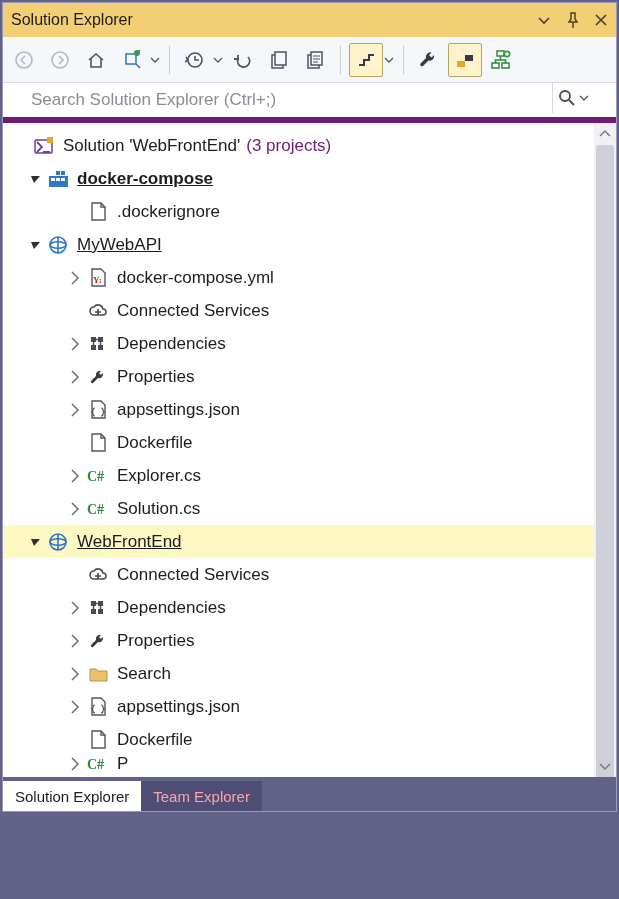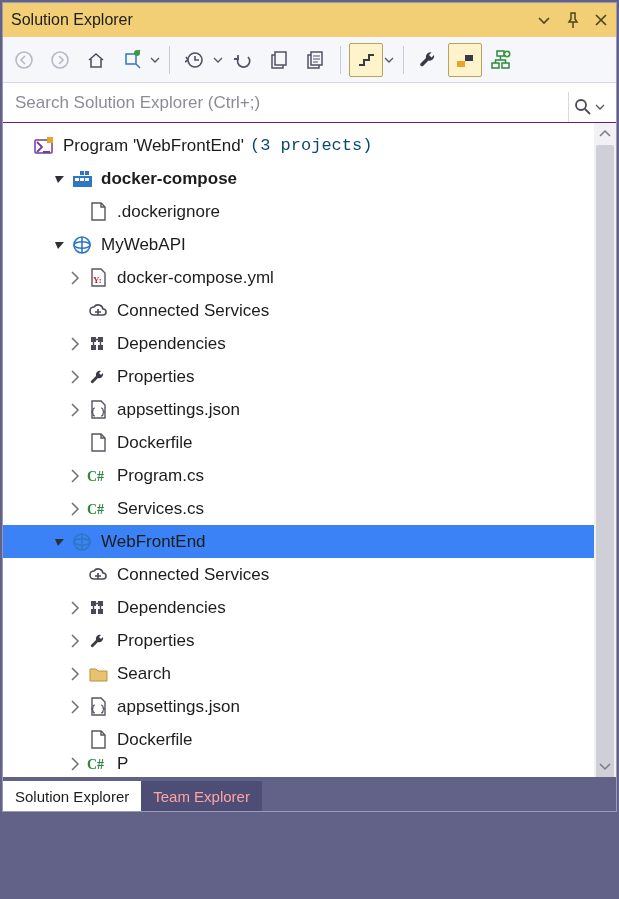--- a/index.html
+++ b/index.html
@@ -12,41 +12,41 @@
     .titlebar .btns svg { display: block; }
     
     .toolbar { height: 46px; background: #f6f7fb; border-bottom: 1px solid #d7d8e6; display: flex; align-items: center; padding: 0 4px; gap: 2px; }
     .tbtn { width: 34px; height: 34px; display: flex; align-items: center; justify-content: center; color: #515164; border-radius: 2px; }
     .tbtn.disabled { color: #b8b8c6; }
     .tbtn.boxed { border: 1px solid #b3a45d; background: #fff3cb; }
     .tsplit { display: flex; align-items: center; }
     .tdrop { width: 12px; display: flex; align-items: center; justify-content: center; color: #6a6a7a; }
     .tsep { width: 1px; height: 28px; background: #c9cad8; margin: 0 6px; }
     
-    .searchbar { height: 40px; border-bottom: 1px solid #701a75; display: flex; align-items: flex-end; padding: 0 6px; background: #fff; }
+    .searchbar { height: 40px; border-bottom: 6px solid #701a75; display: flex; align-items: flex-start; padding: 0 22px; background: #fff; }
     .searchbar input { flex: 1; border: none; height: 100%; font-size: 17px; color: #333; outline: none; padding-left: 6px; }
     .searchbar input::placeholder { color: #8c8c98; }
     .searchbtn { width: 42px; height: 30px; display: flex; align-items: center; justify-content: center; border-left: 1px solid #d7d8e6; }
     
     .tree-wrapper { flex: 1; display: flex; overflow: hidden; background: #fff; }
     .tree { flex: 1; overflow: hidden; padding-top: 6px; }
     .scrollbar { width: 22px; background: #f1f1f4; position: relative; }
     .scrollbar .arrow { position: absolute; left: 0; right: 0; height: 20px; display: flex; align-items: center; justify-content: center; color: #7a7a86; }
     .scrollbar .arrow.top { top: 0; }
     .scrollbar .arrow.bot { bottom: 0; }
     .scrollbar .thumb { position: absolute; left: 2px; right: 2px; top: 22px; height: 670px; background: #cfcfd7; border-radius: 2px; }
     .row { height: 33px; display: flex; align-items: center; font-size: 17px; color: #1c1c1c; white-space: nowrap; }
-    .row.selected { background: #3b82f6; }
+    .row.selected { background: #fef9c3; }
     .row .expander { width: 16px; display: flex; align-items: center; justify-content: center; margin-right: 4px; }
     .row .icon { width: 22px; height: 22px; display: flex; align-items: center; justify-content: center; margin-right: 8px; }
     .row .label { }
     .row .label.bold { font-weight: 600; }
-    .row .count { color: #0c4a6e; margin-left: 6px; font-family: Liberation Mono, monospace; }
+    .row .count { color: #701a75; margin-left: 6px; }
     .ind0 { padding-left: 10px; }
-    .ind1 { padding-left: 48px; }
+    .ind1 { padding-left: 24px; text-decoration: underline; }
     .ind2 { padding-left: 64px; }
     
     .tabs { height: 34px; background: #626288; display: flex; align-items: flex-end; }
     .tab { height: 30px; padding: 0 12px; display: flex; align-items: center; font-size: 15px; }
     .tab.active { background: #fff; color: #1c1c1c; }
     .tab.inactive { background: #4d4d75; color: #fca5a5; }
   </style>
 </head>
 <body>
 
@@ -306,21 +306,21 @@
   <div class="tree-wrapper">
     <div class="tree">
 
       <div class="row ind0">
         <span class="expander"></span>
         <span class="icon">
             <svg width="21" height="20">
               <use href="#i-solution"></use>
             </svg>
           </span>
-        <span class="label">Program 'WebFrontEnd'</span>
+        <span class="label">Solution 'WebFrontEnd'</span>
         <span class="count">(3 projects)</span>
       </div>
 
       <div class="row ind1">
         <span class="expander">
             <svg width="13" height="14">
               <use href="#i-exp-open"></use>
             </svg>
           </span>
         <span class="icon">
@@ -436,35 +436,35 @@
         <span class="expander">
             <svg width="12" height="14">
               <use href="#i-exp-closed"></use>
             </svg>
           </span>
         <span class="icon">
             <svg width="22" height="20">
               <use href="#i-cs"></use>
             </svg>
           </span>
-        <span class="label">Program.cs</span>
+        <span class="label">Explorer.cs</span>
       </div>
 
       <div class="row ind2">
         <span class="expander">
             <svg width="12" height="14">
               <use href="#i-exp-closed"></use>
             </svg>
           </span>
         <span class="icon">
             <svg width="22" height="20">
               <use href="#i-cs"></use>
             </svg>
           </span>
-        <span class="label">Services.cs</span>
+        <span class="label">Solution.cs</span>
       </div>
 
       <div class="row ind1 selected">
         <span class="expander">
             <svg width="13" height="14">
               <use href="#i-exp-open"></use>
             </svg>
           </span>
         <span class="icon">
             <svg width="21" height="22">

